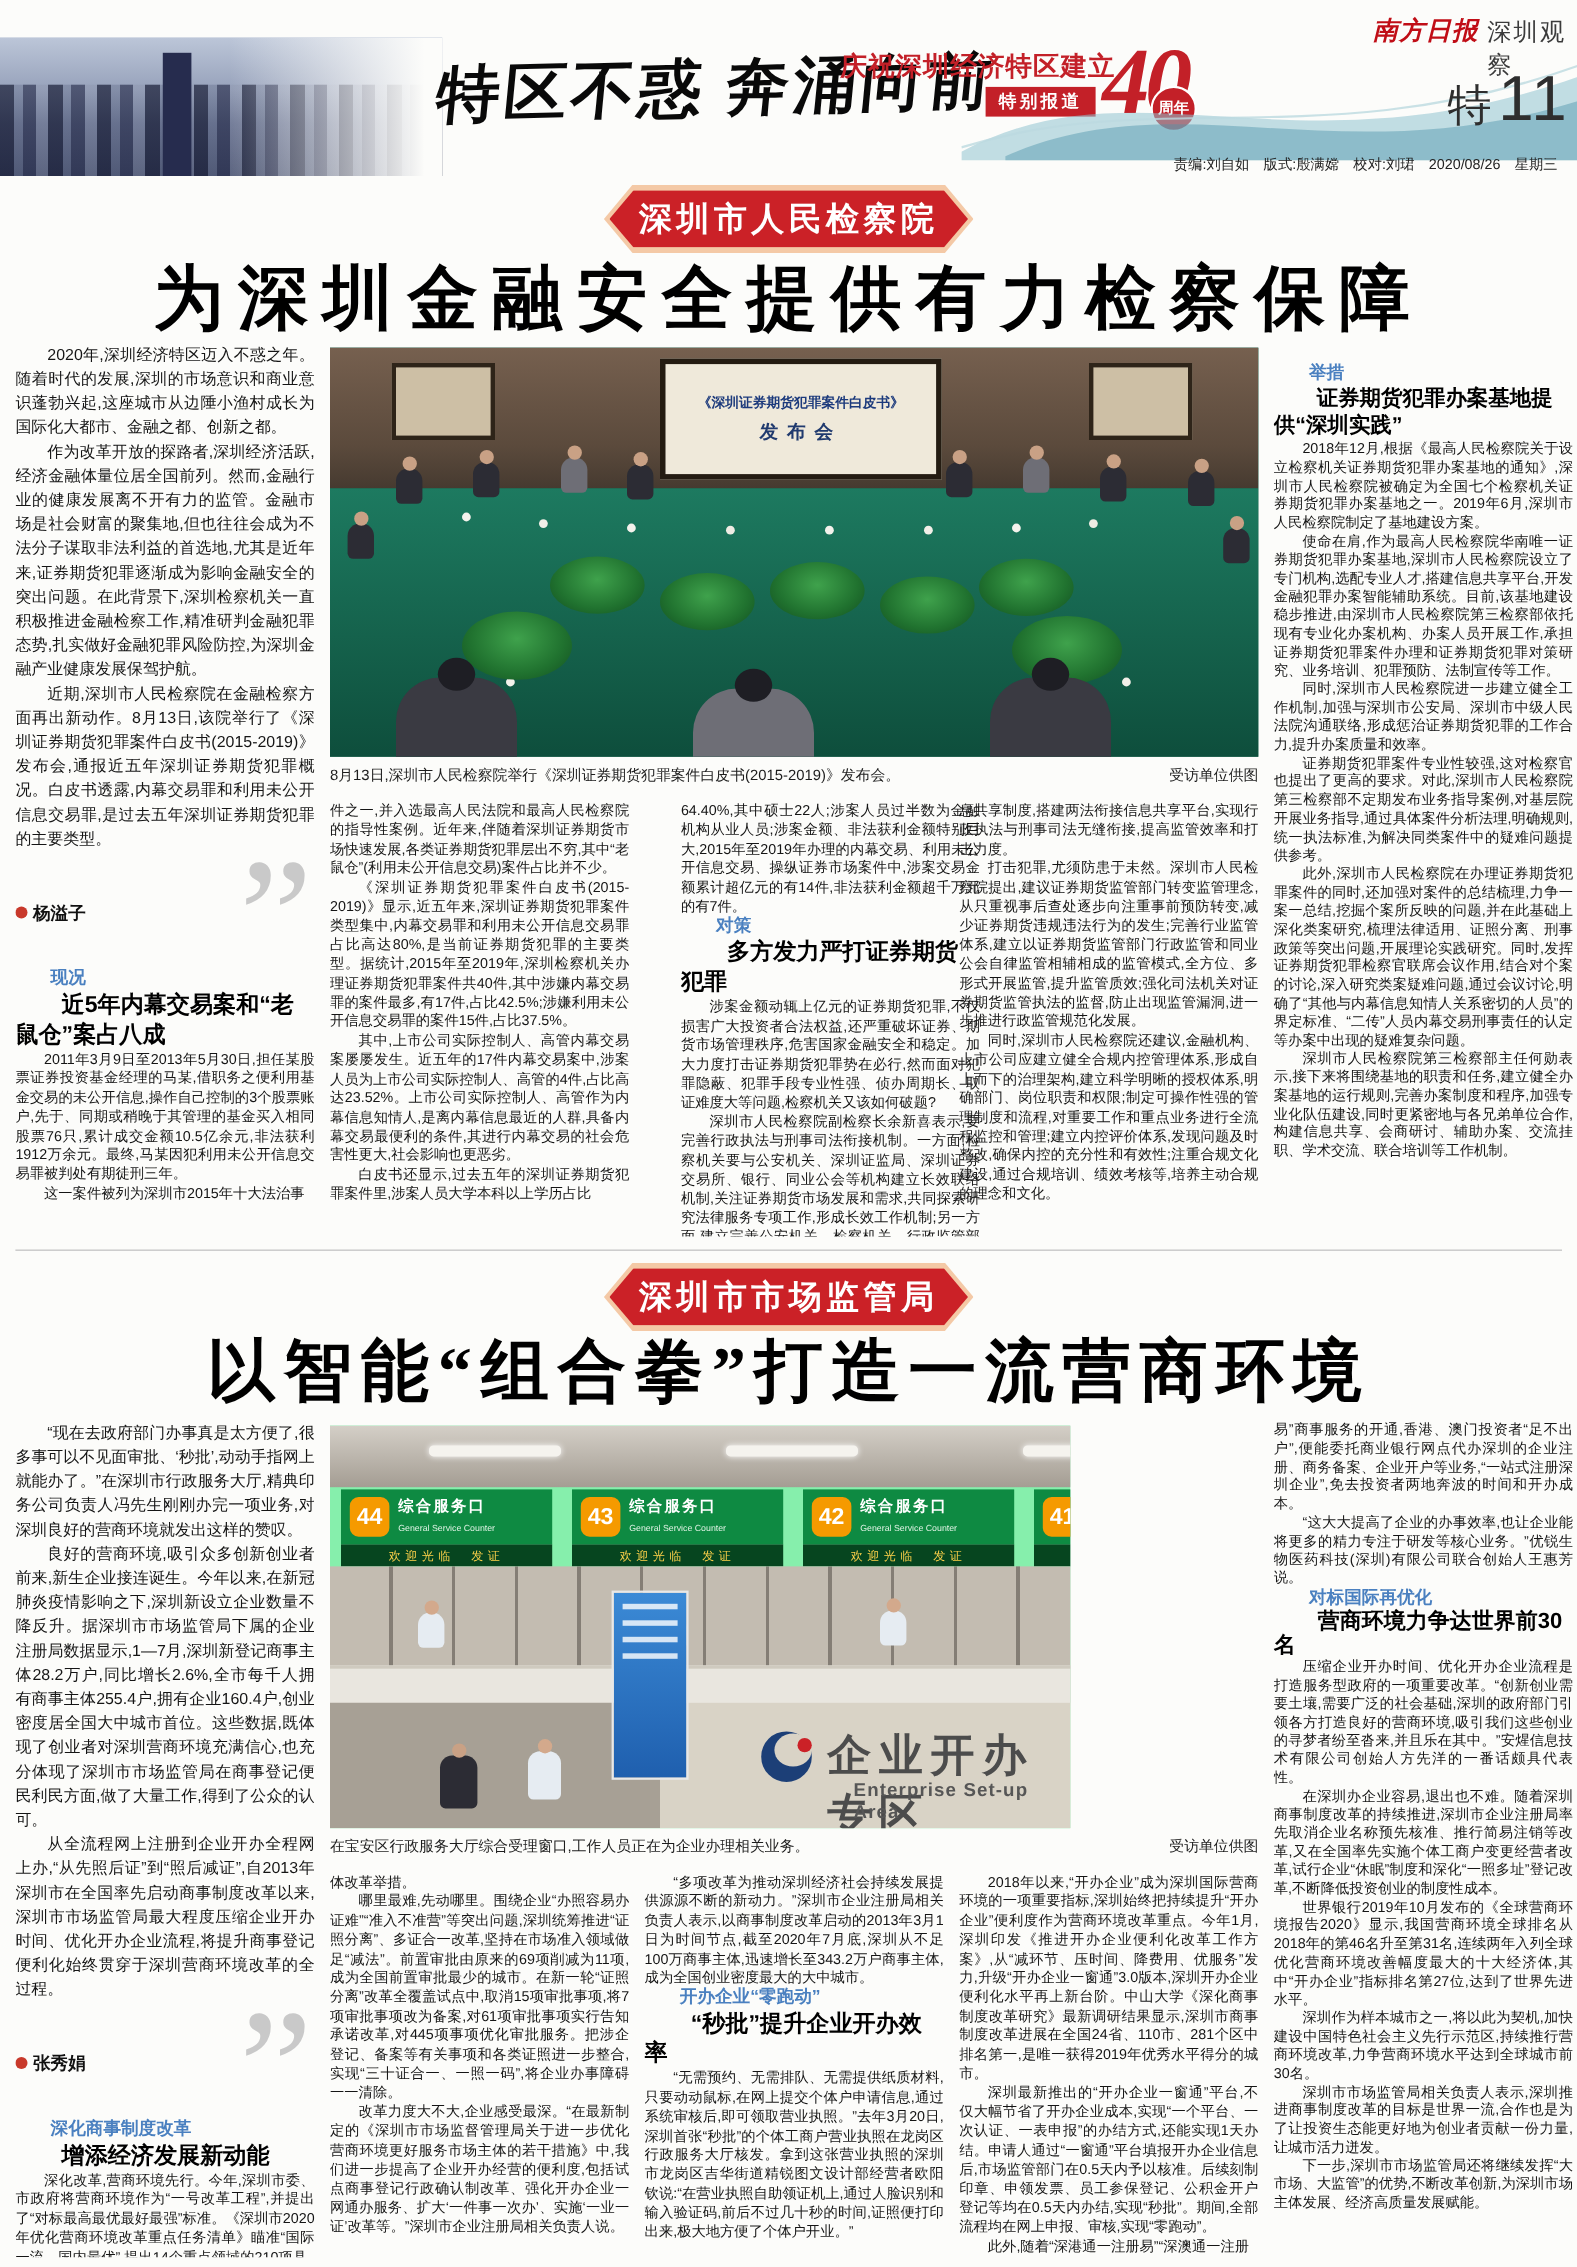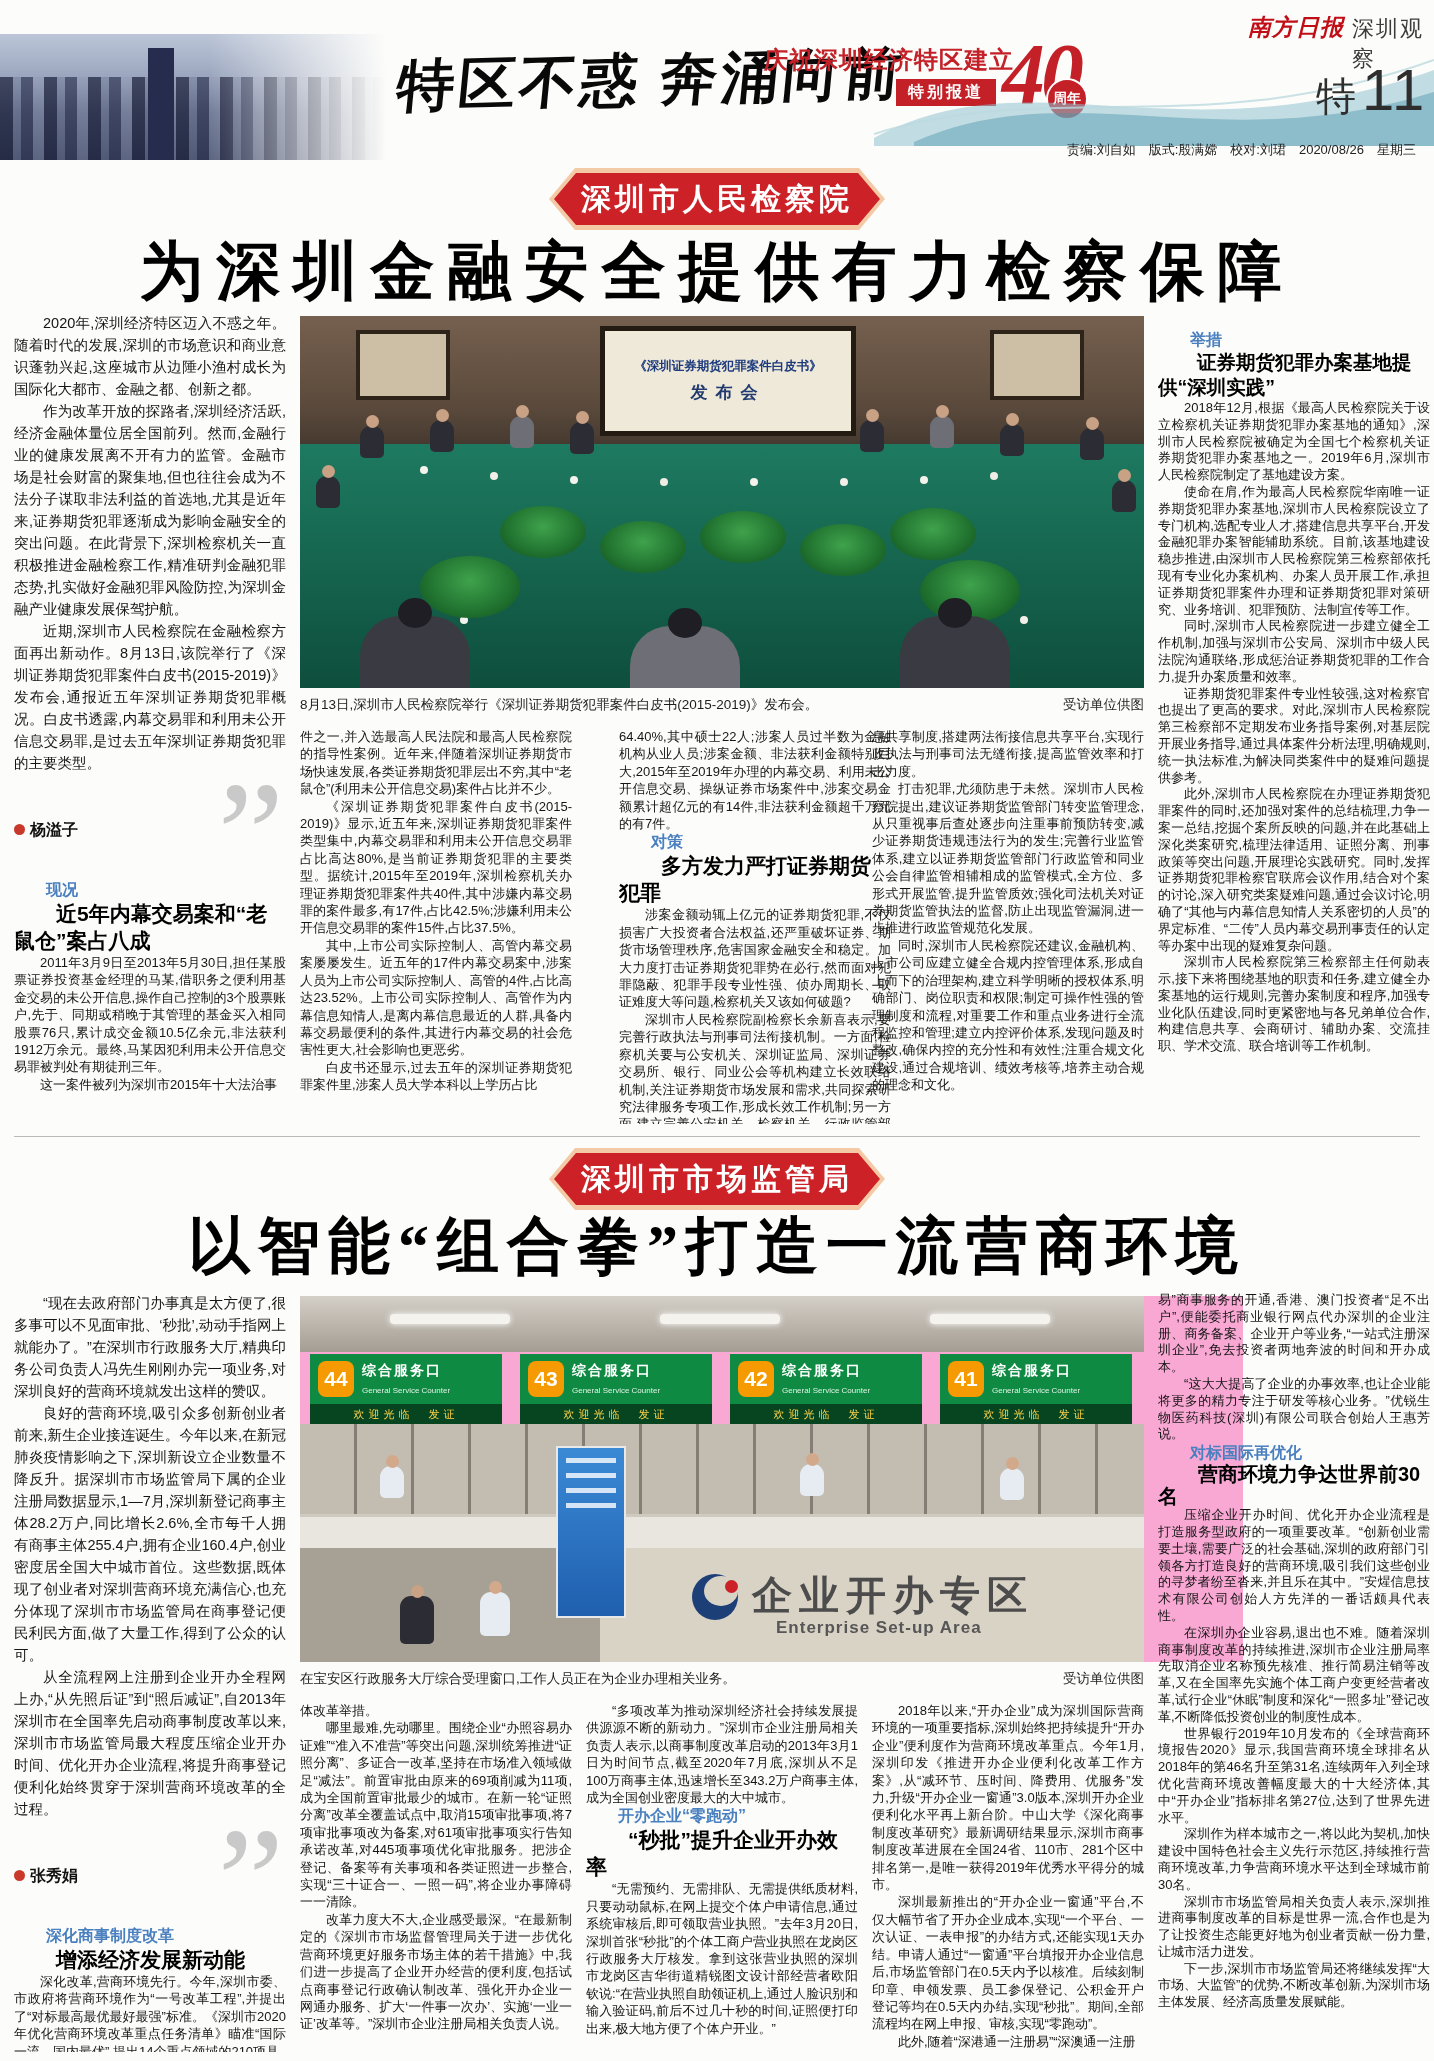--- a/index.html
+++ b/index.html
@@ -69,21 +69,21 @@
         background:radial-gradient(ellipse at 50% 40%,#3fa24c 0%,#20722f 60%,#124d20 100%);}
   .cups{position:absolute;left:120px;top:150px;width:8px;height:8px;border-radius:50%;background:#f4f2ec;
         box-shadow:70px 6px 0 #f2efe8,150px 10px 0 #f4f2ec,240px 12px 0 #efece4,330px 12px 0 #f4f2ec,
         420px 12px 0 #f2efe8,500px 10px 0 #f4f2ec,570px 6px 0 #efece4,40px 150px 0 #f4f2ec,600px 150px 0 #f2efe8;}
   .pp{position:absolute;width:24px;height:32px;background:#2c2c34;border-radius:11px 11px 5px 5px;}
   .pp::before{content:"";display:block;width:13px;height:13px;border-radius:50%;background:#c9a185;margin:-11px auto 0;}
   .pp.big{width:110px;height:80px;border-radius:40px 40px 8px 8px;background:#3a3a42;}
   .pp.big::before{width:34px;height:30px;background:#1e1e24;margin-top:-18px;}
   .pp.gray{background:#6e6e76;}
   
-  .p2{left:300px;top:1296px;width:943px;height:366px;background:#f9a8d4;}
+  .p2{left:300px;top:1296px;width:673px;height:366px;background:#86efac;}
   .p2 .ceil{position:absolute;left:0;top:0;width:844px;height:56px;
         background:linear-gradient(180deg,#d4cfc7 0%,#a49d93 100%);}
   .p2 .lamp{position:absolute;top:18px;width:120px;height:10px;background:#f5f3ee;border-radius:4px;box-shadow:0 0 6px #fff;}
   .sign{position:absolute;top:58px;width:192px;height:50px;background:#0e8a42;display:flex;align-items:center;padding:0 8px;gap:8px;box-sizing:border-box;}
   .sign .num{width:36px;height:36px;border-radius:8px;background:#f59a00;color:#fff;font-size:21px;
         font-weight:900;display:flex;align-items:center;justify-content:center;flex:0 0 auto;}
   .sign .t1{color:#fff;font-size:14px;font-weight:bold;letter-spacing:2px;line-height:16px;}
   .sign .t2{color:#dff3e4;font-size:8px;line-height:10px;}
   .led{position:absolute;top:108px;width:192px;height:20px;background:#06451f;color:#ffd24a;
         font-size:11px;letter-spacing:4px;display:flex;align-items:center;justify-content:center;}

